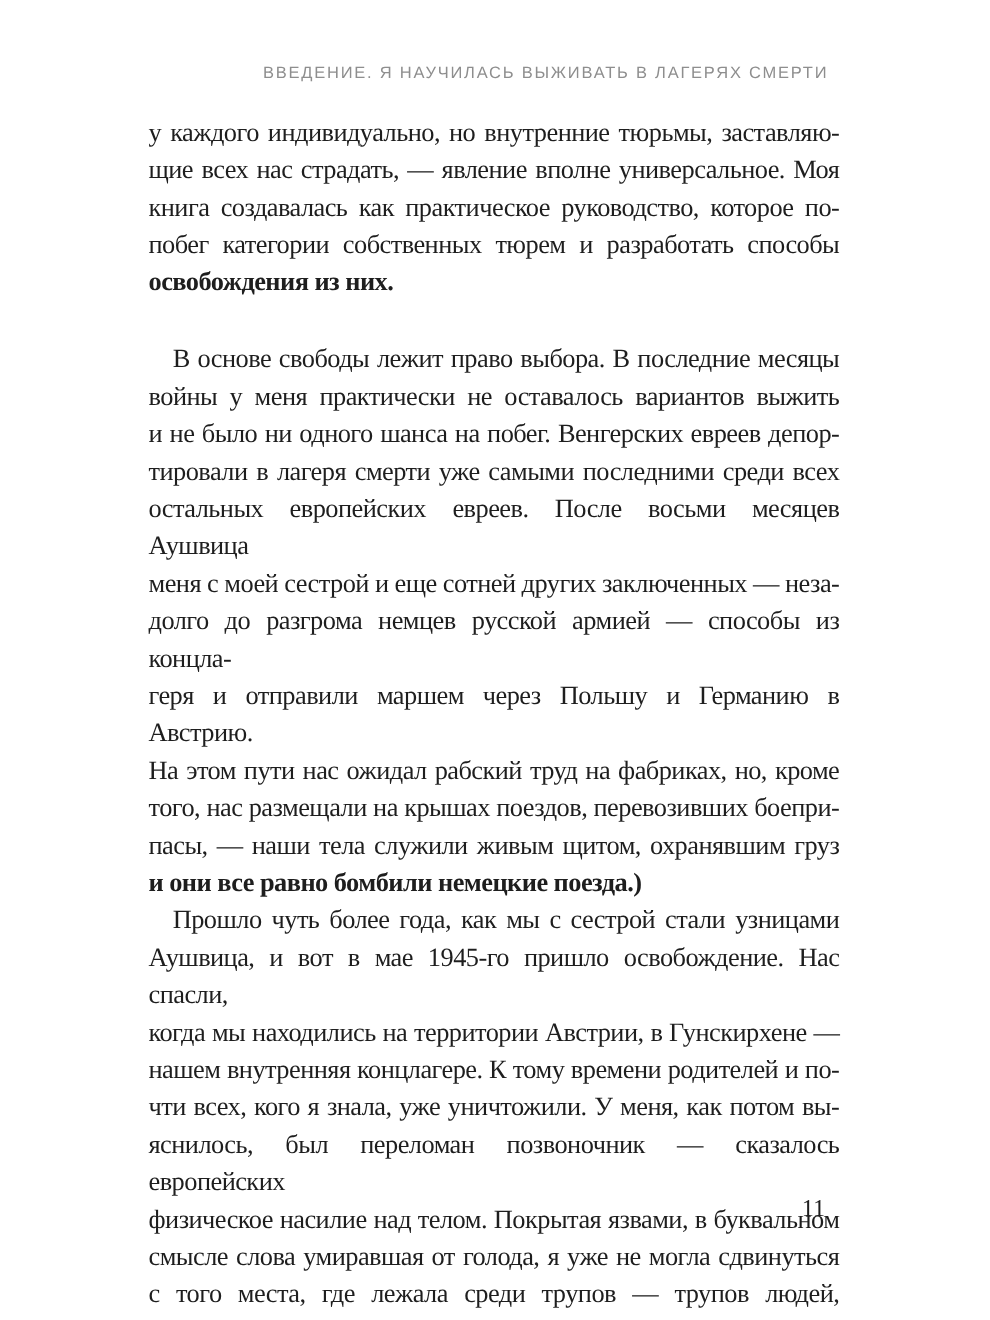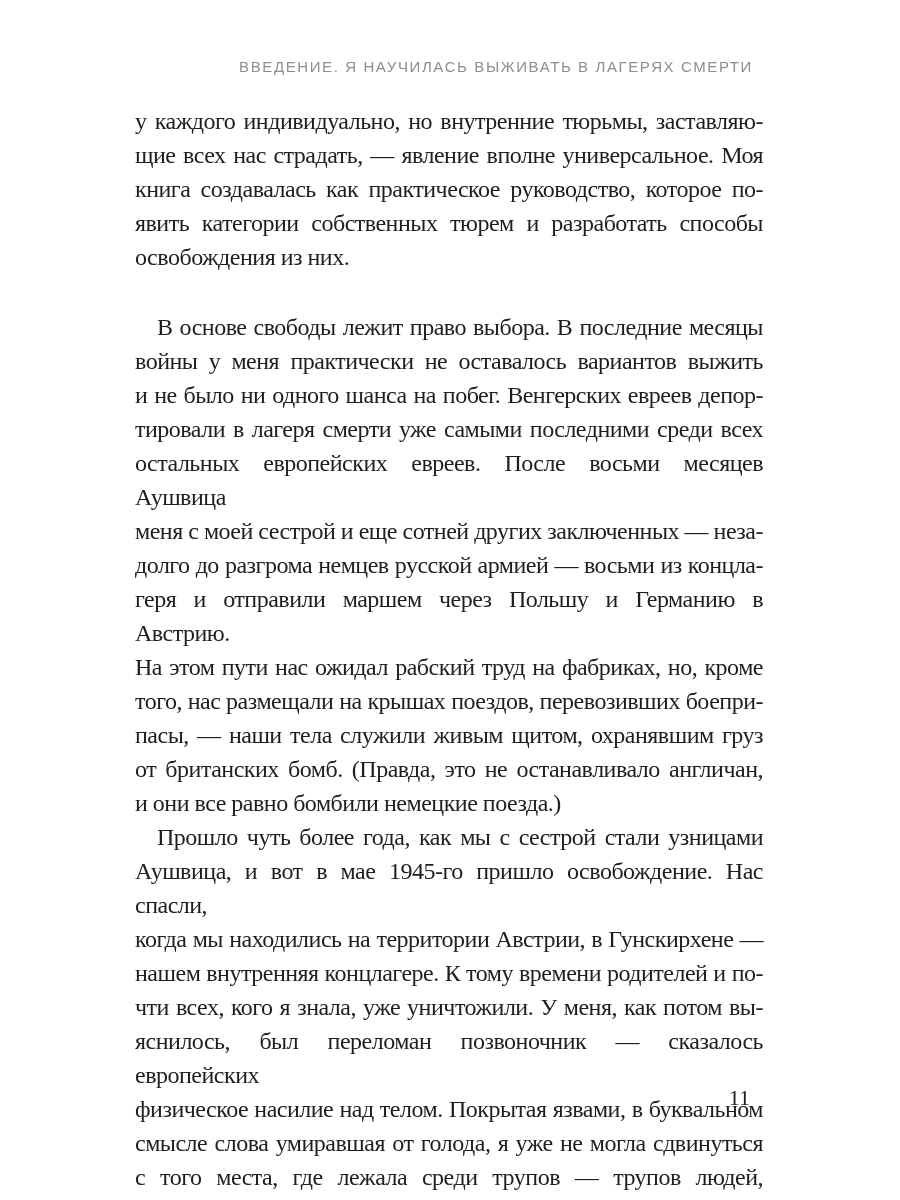--- a/index.html
+++ b/index.html
@@ -36,21 +36,21 @@
     line-height: 34px;
     letter-spacing: -0.5px;
   }
   .para { margin: 0; }
   .para.space-before { margin-top: 36px; }
   .line {
     text-align: justify;
     text-align-last: justify;
     white-space: normal;
   }
-  .line.last { text-align-last: left; }
+  .line.last { text-align-last: left; font-weight: bold; }
   .line.indent { padding-left: 22px; }
   .page-number {
     position: absolute;
     top: 1085px;
     right: 150px;
     font-family: "Liberation Serif", serif;
     font-size: 22px;
     color: var(--text-color, #2b2b2b);
   }
 </style>
@@ -58,36 +58,35 @@
 <body>
 
 <div class="book-page">
   <div class="running-header">ВВЕДЕНИЕ. Я НАУЧИЛАСЬ ВЫЖИВАТЬ В ЛАГЕРЯХ СМЕРТИ</div>
 
   <div class="text-block">
       <div class="para">
         <div class="line">у каждого индивидуально, но внутренние тюрьмы, заставляю-</div>
         <div class="line">щие всех нас страдать, — явление вполне универсальное. Моя</div>
         <div class="line">книга создавалась как практическое руководство, которое по-</div>
-        <div class="line">явить категории собственных тюрем и разработать способы</div>
+        <div class="line">побег категории собственных тюрем и разработать способы</div>
         <div class="line last">освобождения из них.</div>
       </div>
       <div class="para space-before">
         <div class="line indent">В основе свободы лежит право выбора. В последние месяцы</div>
         <div class="line">войны у меня практически не оставалось вариантов выжить</div>
         <div class="line">и не было ни одного шанса на побег. Венгерских евреев депор-</div>
         <div class="line">тировали в лагеря смерти уже самыми последними среди всех</div>
         <div class="line">остальных европейских евреев. После восьми месяцев Аушвица</div>
         <div class="line">меня с моей сестрой и еще сотней других заключенных — неза-</div>
-        <div class="line">долго до разгрома немцев русской армией — восьми из концла-</div>
+        <div class="line">долго до разгрома немцев русской армией — способы из концла-</div>
         <div class="line">геря и отправили маршем через Польшу и Германию в Австрию.</div>
         <div class="line">На этом пути нас ожидал рабский труд на фабриках, но, кроме</div>
         <div class="line">того, нас размещали на крышах поездов, перевозивших боепри-</div>
         <div class="line">пасы, — наши тела служили живым щитом, охранявшим груз</div>
-        <div class="line">от британских бомб. (Правда, это не останавливало англичан,</div>
         <div class="line last">и они все равно бомбили немецкие поезда.)</div>
       </div>
       <div class="para">
         <div class="line indent">Прошло чуть более года, как мы с сестрой стали узницами</div>
         <div class="line">Аушвица, и вот в мае 1945-го пришло освобождение. Нас спасли,</div>
         <div class="line">когда мы находились на территории Австрии, в Гунскирхене —</div>
         <div class="line">нашем внутренняя концлагере. К тому времени родителей и по-</div>
         <div class="line">чти всех, кого я знала, уже уничтожили. У меня, как потом вы-</div>
         <div class="line">яснилось, был переломан позвоночник — сказалось европейских</div>
         <div class="line">физическое насилие над телом. Покрытая язвами, в буквальном</div>

